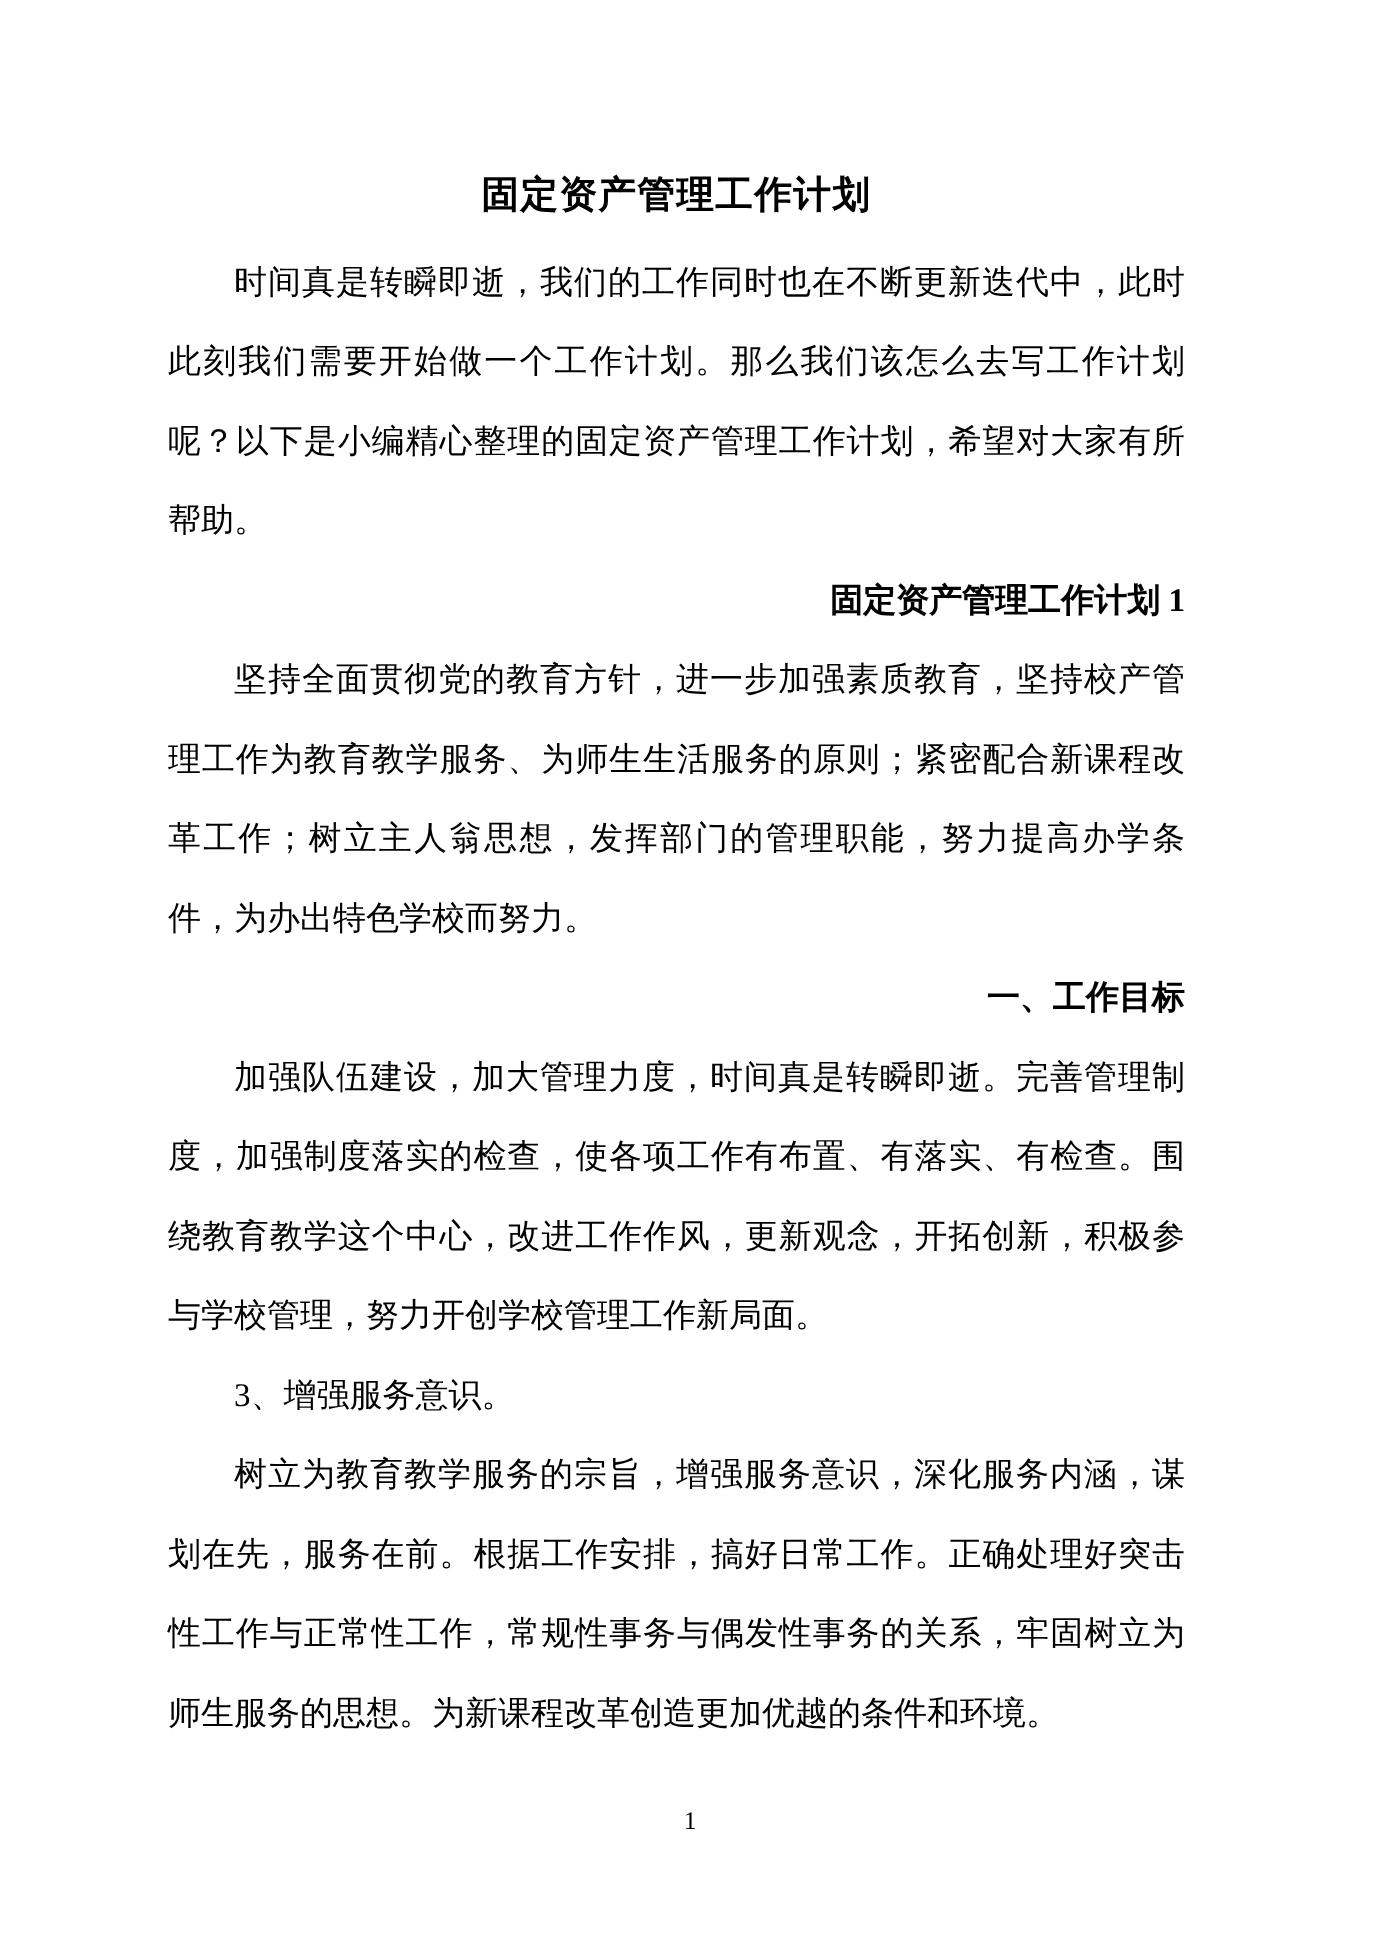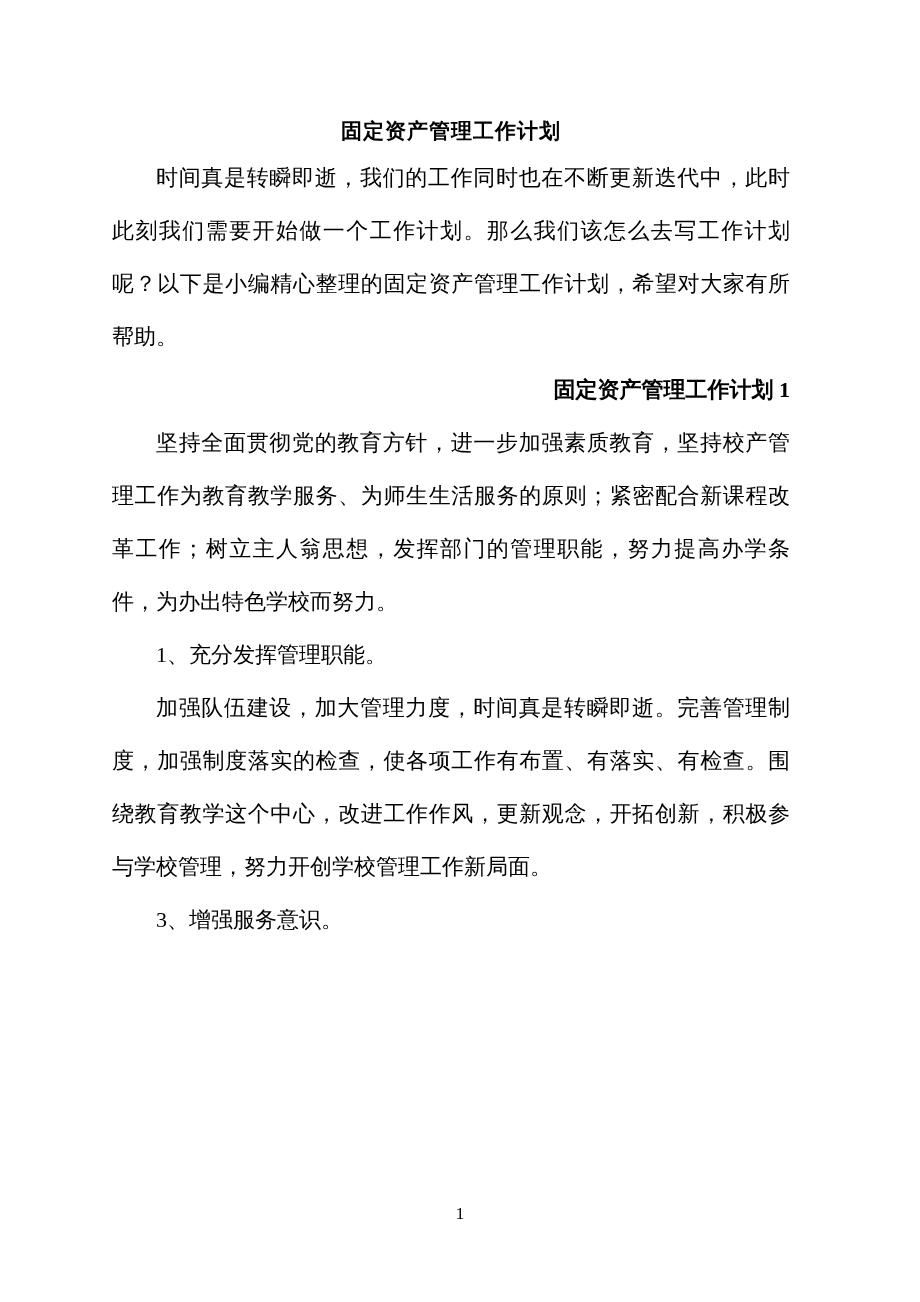--- a/index.html
+++ b/index.html
@@ -18,28 +18,28 @@
   }
   .doc-title {
     position: absolute;
     top: 104px;
     left: 112px;
     width: 678px;
     margin: 0;
     text-align: center;
     font-family: "Liberation Sans", "DejaVu Sans", sans-serif;
     font-weight: bold;
-    font-size: 21px;
+    font-size: 25px;
     line-height: 53px;
     letter-spacing: 1px;
     white-space: nowrap;
   }
   .doc-body {
     position: absolute;
-    top: 151px;
+    top: 161px;
     left: 112px;
     width: 678px;
   }
   .block {
     margin: 0;
     font-size: 22px;
     line-height: 53px;
     text-align: justify;
     text-indent: 44px;
     word-break: break-all;
@@ -60,18 +60,19 @@
 </style>
 </head>
 <body>
 
 <div class="page">
   <h1 class="doc-title">固定资产管理工作计划</h1>
   <div class="doc-body">
       <p class="block paragraph">时间真是转瞬即逝，我们的工作同时也在不断更新迭代中，此时此刻我们需要开始做一个工作计划。那么我们该怎么去写工作计划呢？以下是小编精心整理的固定资产管理工作计划，希望对大家有所帮助。</p>
       <p class="block heading">固定资产管理工作计划 1</p>
       <p class="block paragraph">坚持全面贯彻党的教育方针，进一步加强素质教育，坚持校产管理工作为教育教学服务、为师生生活服务的原则；紧密配合新课程改革工作；树立主人翁思想，发挥部门的管理职能，努力提高办学条件，为办出特色学校而努力。</p>
-      <p class="block paragraph">1、充分发挥管理职能。</p>
+      <p class="block heading">一、工作目标</p>
       <p class="block paragraph">加强队伍建设，加大管理力度，时间真是转瞬即逝。完善管理制度，加强制度落实的检查，使各项工作有布置、有落实、有检查。围绕教育教学这个中心，改进工作作风，更新观念，开拓创新，积极参与学校管理，努力开创学校管理工作新局面。</p>
       <p class="block paragraph">3、增强服务意识。</p>
+      <p class="block paragraph">树立为教育教学服务的宗旨，增强服务意识，深化服务内涵，谋划在先，服务在前。根据工作安排，搞好日常工作。正确处理好突击性工作与正常性工作，常规性事务与偶发性事务的关系，牢固树立为师生服务的思想。为新课程改革创造更加优越的条件和环境。</p>
     </div>
   <div class="page-number">1</div>
 </div>
 
 </body></html>

